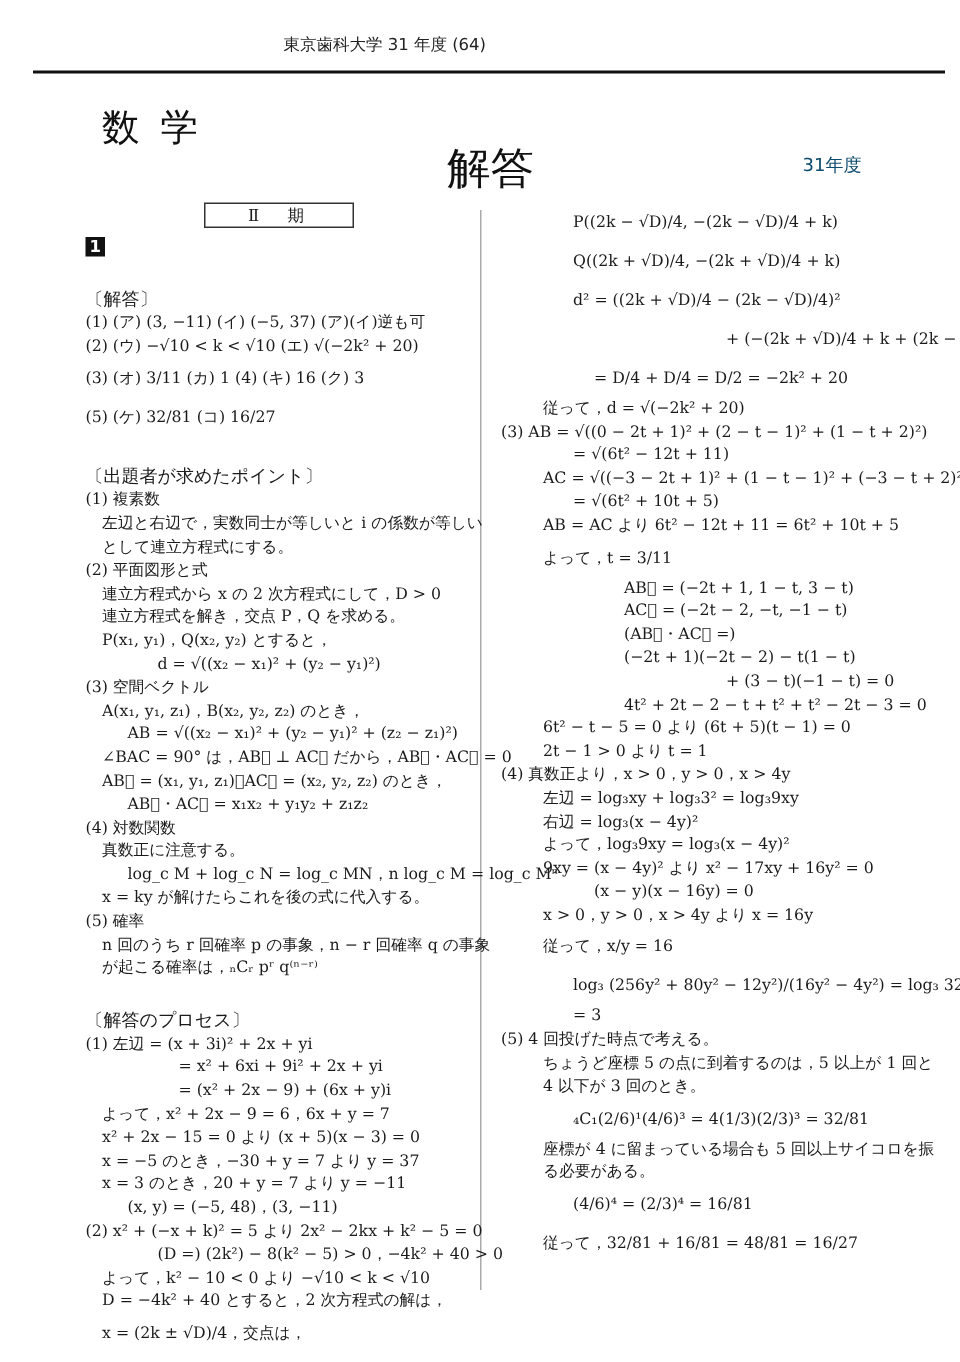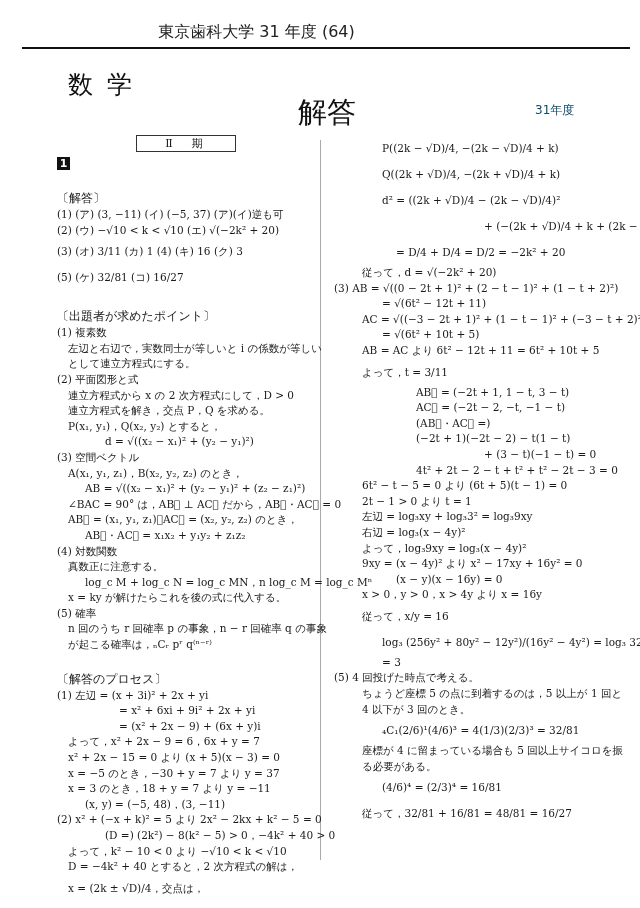--- a/index.html
+++ b/index.html
@@ -1,19 +1,19 @@
 <!DOCTYPE html>
 <html><head>
 <meta charset="utf-8">
 <style>
   html, body { margin:0; padding:0; background:#ffffff; }
   body { width:640px; height:908px; position:relative; overflow:hidden;
          font-family:"DejaVu Serif", "Liberation Serif", serif; color:#1a1a1a; }
   .hdr { position:absolute; top:22px; left:0; width:513px; text-align:center;
-         font-family:"DejaVu Sans","Liberation Sans",sans-serif; font-size:16px; color:#222; }
+         font-family:"DejaVu Sans","Liberation Sans",sans-serif; font-size:11px; color:#222; }
   .rule { position:absolute; top:47px; left:22px; width:608px; height:2px; background:#111; }
   .subj { position:absolute; top:68px; left:68px; font-family:"DejaVu Sans","Liberation Sans",sans-serif;
           font-size:25px; letter-spacing:14px; color:#111;text-align:center; }
   .ans { position:absolute; top:93px; left:298px; font-family:"DejaVu Sans","Liberation Sans",sans-serif;
          font-size:29px; color:#111; }
   .yr { position:absolute; top:102px; left:535px; font-family:"DejaVu Sans","Liberation Sans",sans-serif;
         font-size:12px; color:#0c4a6e; }
   .colsep { position:absolute; top:140px; left:320px; width:1px; height:720px; background:#aaa; }
   .col { position:absolute; font-size:10.5px; line-height:15.6px; white-space:nowrap; }
   .left { top:133px; left:57px; width:258px; }
@@ -74,21 +74,21 @@
   <span class="ln i1">n 回のうち r 回確率 p の事象，n − r 回確率 q の事象</span>
   <span class="ln i1">が起こる確率は，ₙCᵣ pʳ q⁽ⁿ⁻ʳ⁾</span>
 
   <div class="sec">〔解答のプロセス〕</div>
   <span class="ln">(1)  左辺 = (x + 3i)² + 2x + yi</span>
   <span class="ln i4">= x² + 6xi + 9i² + 2x + yi</span>
   <span class="ln i4">= (x² + 2x − 9) + (6x + y)i</span>
   <span class="ln i1">よって，x² + 2x − 9 = 6，6x + y = 7</span>
   <span class="ln i1">x² + 2x − 15 = 0   より   (x + 5)(x − 3) = 0</span>
   <span class="ln i1">x = −5 のとき，−30 + y = 7   より   y = 37</span>
-  <span class="ln i1">x = 3 のとき，18 + y = 7   より   y = −11</span>
+  <span class="ln i1">x = 3 のとき，20 + y = 7   より   y = −11</span>
   <span class="ln i2">(x, y) = (−5, 48)，(3, −11)</span>
   <span class="ln">(2)  x² + (−x + k)² = 5   より   2x² − 2kx + k² − 5 = 0</span>
   <span class="ln i3">(D =) (2k²) − 8(k² − 5) &gt; 0，−4k² + 40 &gt; 0</span>
   <span class="ln i1">よって，k² − 10 &lt; 0 より   −√10 &lt; k &lt; √10</span>
   <span class="ln i1">D = −4k² + 40   とすると，2 次方程式の解は，</span>
   <span class="ln i1 tall2">x = (2k ± √D)/4，交点は，</span>
 </div>
 
 <div class="col right">
   <span class="ln i3 tall2">P((2k − √D)/4,  −(2k − √D)/4 + k)</span>
@@ -104,20 +104,21 @@
   <span class="ln i2">AB = AC より   6t² − 12t + 11 = 6t² + 10t + 5</span>
   <span class="ln i2 tall2">よって，t = 3/11</span>
   <span class="ln i5">AB⃗ = (−2t + 1,  1 − t,  3 − t)</span>
   <span class="ln i5">AC⃗ = (−2t − 2,  −t,  −1 − t)</span>
   <span class="ln i5">(AB⃗・AC⃗ =)</span>
   <span class="ln i5">(−2t + 1)(−2t − 2) − t(1 − t)</span>
   <span class="ln i6">+ (3 − t)(−1 − t) = 0</span>
   <span class="ln i5">4t² + 2t − 2 − t + t² + t² − 2t − 3 = 0</span>
   <span class="ln i2">6t² − t − 5 = 0   より   (6t + 5)(t − 1) = 0</span>
   <span class="ln i2">2t − 1 &gt; 0   より   t = 1</span>
+  <span class="ln">(4)  真数正より，x &gt; 0，y &gt; 0，x &gt; 4y</span>
   <span class="ln i2">左辺 = log₃xy + log₃3² = log₃9xy</span>
   <span class="ln i2">右辺 = log₃(x − 4y)²</span>
   <span class="ln i2">よって，log₃9xy = log₃(x − 4y)²</span>
   <span class="ln i2">9xy = (x − 4y)²   より   x² − 17xy + 16y² = 0</span>
   <span class="ln i4">(x − y)(x − 16y) = 0</span>
   <span class="ln i2">x &gt; 0，y &gt; 0，x &gt; 4y より   x = 16y</span>
   <span class="ln i2 tall2">従って，x/y = 16</span>
   <span class="ln i3 tall2">log₃ (256y² + 80y² − 12y²)/(16y² − 4y²) = log₃ 324/12 = log₃27</span>
   <span class="ln i3">= 3</span>
   <span class="ln">(5)  4 回投げた時点で考える。</span>

